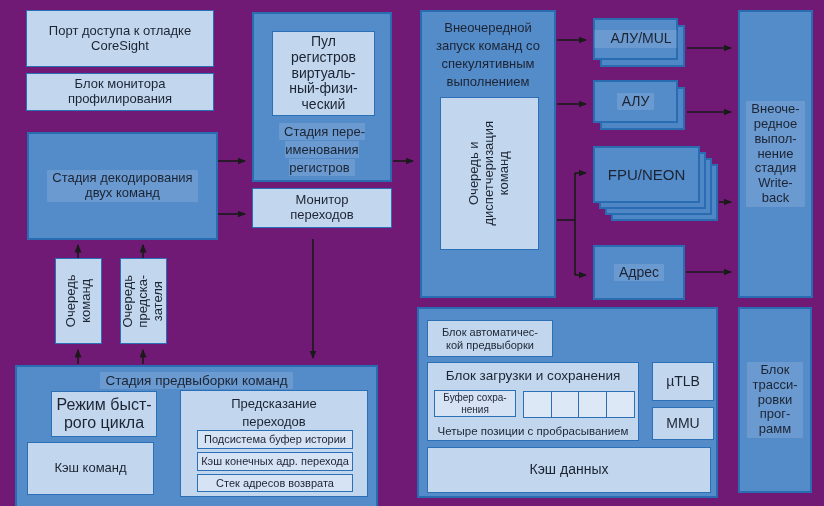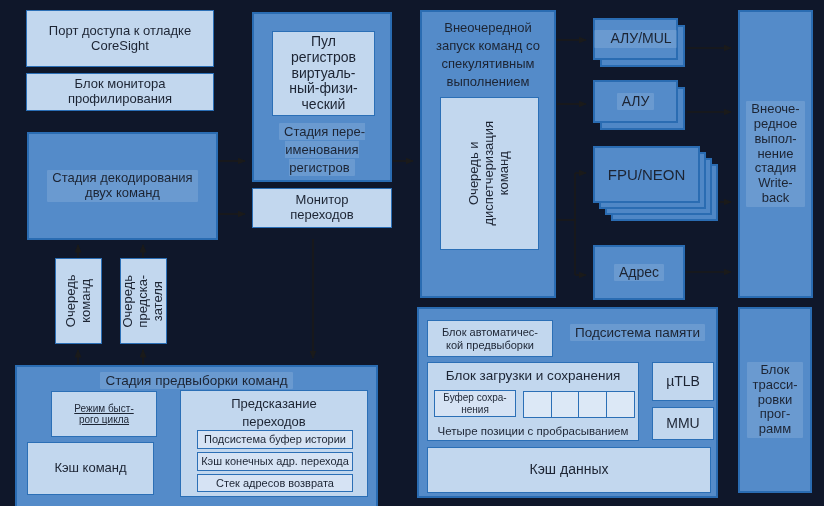--- a/index.html
+++ b/index.html
@@ -1,17 +1,17 @@
 <!DOCTYPE html>
 <html><head>
 <meta charset="utf-8">
 <style>
   html,body{margin:0;padding:0;background:#ffffff;}
   #diagram{
-    position:relative;width:824px;height:506px;background:#0f172a;
+    position:relative;width:824px;height:506px;background:#701a75;
     font-family:"Liberation Sans","DejaVu Sans",sans-serif;
     color:#1c2433;overflow:hidden;
   }
   .box{position:absolute;box-sizing:border-box;}
   .dark{background:#548bc9;border:2px solid #2a6cb2;}
   .light{background:#c2d7ee;border:1.5px solid #2b6fb6;}
   .lighter{background:#d6e3f4;border:1.5px solid #2b6fb6;}
   .cell{background:#dce8f6;border:1.5px solid #2b6fb6;}
   .center{display:flex;align-items:center;justify-content:center;}
   .colcenter{display:flex;flex-direction:column;align-items:center;justify-content:center;}
@@ -58,21 +58,21 @@
 предска-
 зателя</span>
     </div>
   </div>
 
   <div class="box dark" style="left:15px;top:365px;width:363px;height:156px;">
     <div class="titlebar" style="top:4px;">
       <span class="lbl hl" style="font-size:13.5px;">Стадия предвыборки команд</span>
     </div>
     <div class="box light center" style="left:34px;top:24px;width:106px;height:46px;">
-      <span class="lbl sm" style="font-size:10px;text-decoration:underline;">Режим быст-
+      <span class="lbl sm" style="font-size:16px;">Режим быст-
 рого цикла</span>
     </div>
     <div class="box light center" style="left:10px;top:75px;width:127px;height:53px;">
       <span class="lbl">Кэш команд</span>
     </div>
     <div class="box light" style="left:163px;top:23px;width:188px;height:107px;">
       <div class="titlebar" style="top:3px;">
         <span class="lbl">Предсказание
 переходов</span>
       </div>
@@ -158,23 +158,20 @@
 нение
 стадия
 Write-
 back</span>
   </div>
 
   <div class="box dark" style="left:417px;top:307px;width:301px;height:191px;">
     <div class="box light center" style="left:8px;top:11px;width:126px;height:37px;">
       <span class="lbl sm">Блок автоматичес-
 кой предвыборки</span>
-    </div>
-    <div style="position:absolute;left:140px;top:14px;width:157px;text-align:center;">
-      <span class="lbl hl" style="font-size:13.5px;">Подсистема памяти</span>
     </div>
     <div class="box light" style="left:8px;top:53px;width:212px;height:79px;">
       <div class="titlebar" style="top:3px;">
         <span class="lbl" style="font-size:13.5px;">Блок загрузки и сохранения</span>
       </div>
       <div class="box lighter center" style="left:6px;top:27px;width:82px;height:27px;">
         <span class="lbl xs">Буфер сохра-
 нения</span>
       </div>
       <div style="position:absolute;left:95px;top:28px;display:flex;">

